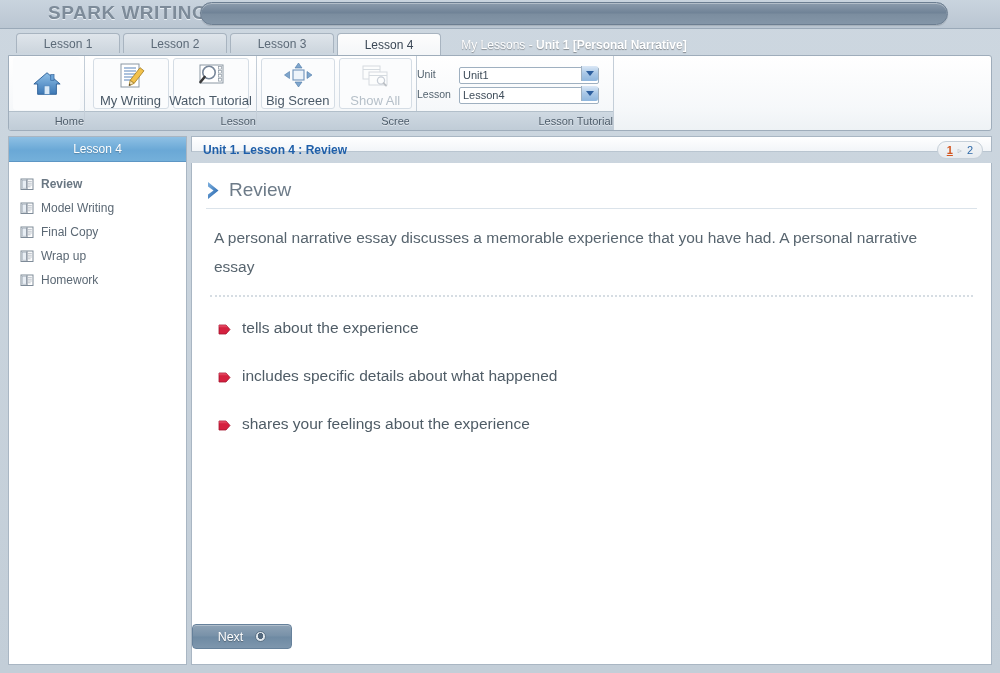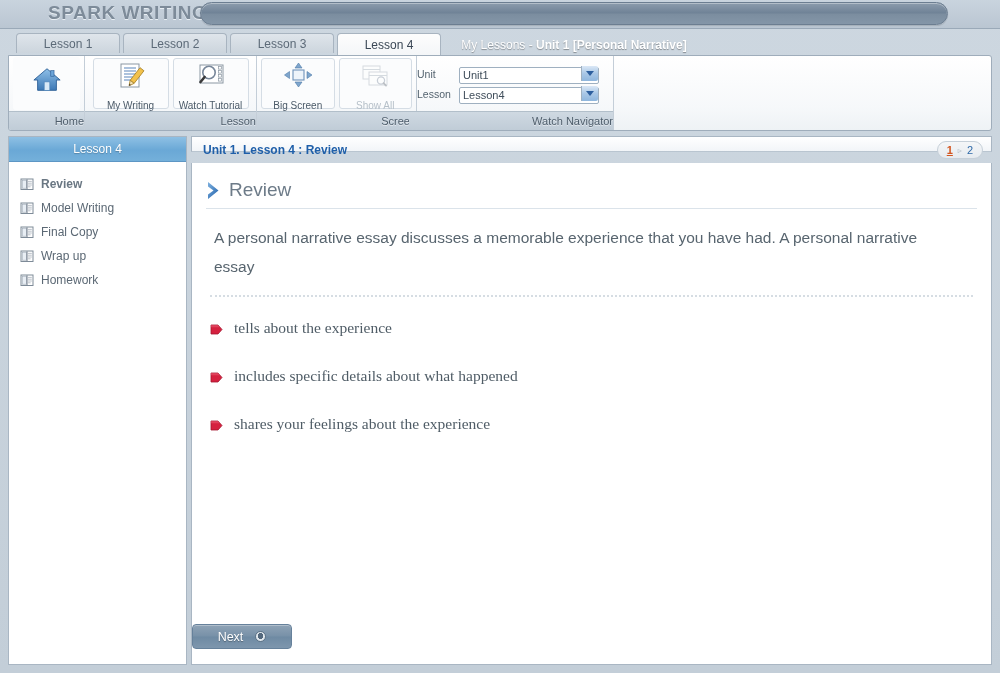--- a/index.html
+++ b/index.html
@@ -96,21 +96,21 @@
   }
   .rbtn {
     width: 64px; height: 51px;
     display: flex; flex-direction: column; align-items: center; justify-content: flex-start;
     border: 1px solid transparent; border-radius: 3px;
     box-sizing: border-box; cursor: default;
     background: #fbfcfd;
     padding-top: 2px;
   }
   .rbtn.boxed { border-color: #d5dde5; }
-  .rbtn .rbtn-label { font-size: 10px; color: #4b5a68; margin-top: 9px; white-space: nowrap; }
+  .rbtn .rbtn-label { font-size: 13px; color: #4b5a68; margin-top: 2px; white-space: nowrap; }
   .rbtn.disabled .rbtn-label { color: #b6c0c9; }
   .rbtn.disabled .ico { opacity: .38; }
   .rbtn.wide { width: 76px; }
   .ico { width: 32px; height: 30px; display: block; }
 
   
   #g-home { left: 0; width: 76px; }
   #g-home .rbtn { width: 72px; height: 53px; justify-content: center; }
   
   #g-lesson { left: 76px; width: 172px; }
@@ -215,21 +215,21 @@
   }
   .para {
     margin: 14px 22px 0 22px;
     font-size: 15.5px; color: #58656f; line-height: 29px;
     max-width: 745px;
   }
   .dotted {
     margin: 14px 18px 0 18px; height: 0;
     border-top: 2px dotted #d6dde3;
   }
-  .bullets { margin: 22px 0 0 0; font-family: Liberation Serif, serif; }
+  .bullets { margin: 22px 0 0 8px; }
   .bullet {
     display: flex; align-items: center; gap: 11px;
     margin: 0 0 30px 18px;
     font-size: 15.5px; color: #4f5c66;
   }
   .bullet:last-child { margin-bottom: 0; }
   .flagico { width: 13px; height: 13px; display: block; flex: 0 0 13px; }
 
   .next-wrap {
     position: absolute; left: 0; bottom: 15px; width: 801px;
@@ -385,21 +385,21 @@
         <div class="navrow">
           <span class="nlabel">Lesson</span>
           <span class="selwrap">
             <select>
               <option>Lesson4</option>
             </select>
             <span class="selarrow"></span>
           </span>
         </div>
       </div>
-      <div class="rlabel">Watch Navigator</div>
+      <div class="rlabel">Lesson Tutorial</div>
     </div>
   </div>
 
   <div class="main">
 
     <div class="sidebar">
       <div class="side-header">Lesson 4</div>
       <div class="side-list">
 
         <div class="side-item selected">

